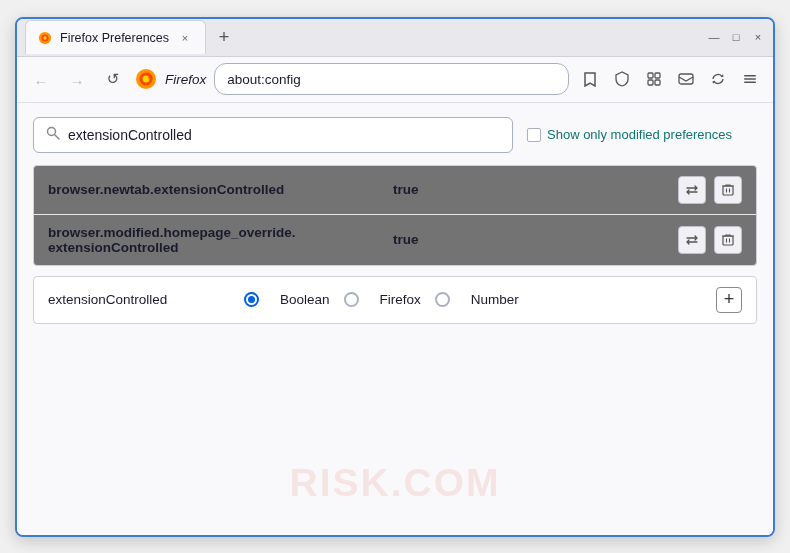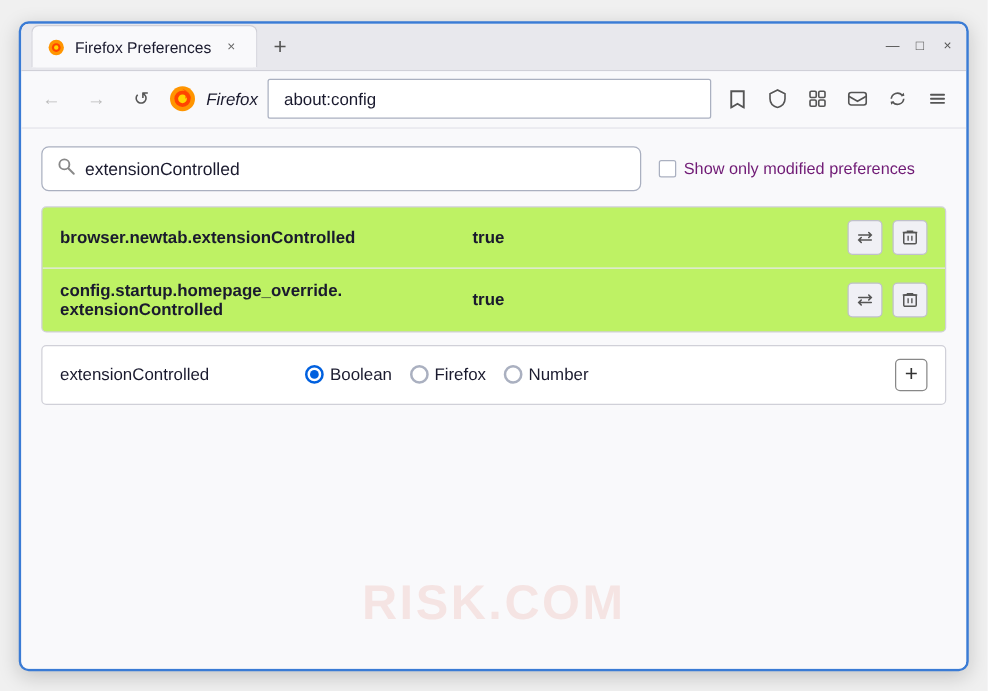--- a/index.html
+++ b/index.html
@@ -133,21 +133,21 @@
     .firefox-logo {
       width: 22px;
       height: 22px;
     }
 
     .address-bar {
       display: flex;
       align-items: center;
       background: #fff;
       border: 1.5px solid #aab0c0;
-      border-radius: 2px;
+      border-radius: 12px;
       padding: 4px 12px;
       flex: 1;
       font-size: 13.5px;
       color: #1a1a2e;
       gap: 8px;
       height: 32px;
     }
 
     .address-text {
       font-size: 13.5px;
@@ -229,36 +229,36 @@
       font-size: 14px;
       color: #1a1a2e;
       flex: 1;
     }
 
     .checkbox-row {
       display: flex;
       align-items: center;
       gap: 6px;
       font-size: 13px;
-      color: #701a75;
+      color: #0f766e;
       cursor: pointer;
     }
 
     .checkbox {
       width: 14px;
       height: 14px;
       border: 1.5px solid #aab0c0;
       border-radius: 2px;
       background: #fff;
       flex-shrink: 0;
     }
 
     
     .prefs-table {
-      background: #bef264;
+      background: #737373;
       border: 1px solid #d0d0d8;
       border-radius: 4px;
       margin-bottom: 10px;
       position: relative;
       z-index: 1;
       overflow: hidden;
     }
 
     .pref-row {
       display: flex;
@@ -273,21 +273,21 @@
       font-weight: 700;
       font-size: 13.5px;
       color: #1a1a2e;
       min-width: 320px;
     }
 
     .pref-value {
       font-size: 13.5px;
       font-weight: 700;
       color: #1a1a2e;
-      margin-left: 10px;
+      margin-left: 25px;
       flex: 1;
     }
 
     .pref-actions {
       display: flex;
       gap: 8px;
       align-items: center;
     }
 
     .pref-action-btn {
@@ -325,21 +325,21 @@
 
     .radio-group {
       display: flex;
       align-items: center;
       gap: 14px;
     }
 
     .radio-item {
       display: flex;
       align-items: center;
-      gap: 5px;
+      gap: 21px;
       font-size: 13.5px;
       color: #1a1a2e;
       cursor: pointer;
     }
 
     .radio-circle {
       width: 15px;
       height: 15px;
       border-radius: 50%;
       border: 2px solid #aab0c0;
@@ -499,21 +499,21 @@
               <line x1="0" y1="3" x2="12" y2="3" stroke="#555" stroke-width="1.2"></line>
               <line x1="4.5" y1="5.5" x2="4.5" y2="9.5" stroke="#555" stroke-width="1.1"></line>
               <line x1="7.5" y1="5.5" x2="7.5" y2="9.5" stroke="#555" stroke-width="1.1"></line>
             </svg>
           </button>
         </div>
       </div>
 
       <div class="pref-row">
         <span class="pref-name">
-          <span>config.startup.homepage_override.</span><br>
+          <span>browser.modified.homepage_override.</span><br>
           <span>extensionControlled</span>
         </span>
         <span class="pref-value">true</span>
         <div class="pref-actions">
           <button class="pref-action-btn">
             <svg width="14" height="14" viewBox="0 0 14 14">
               <path d="M2 5h10M10 3l2 2-2 2" stroke="#555" stroke-width="1.3" fill="none" stroke-linecap="round"></path>
               <path d="M12 9H2M4 7l-2 2 2 2" stroke="#555" stroke-width="1.3" fill="none" stroke-linecap="round"></path>
             </svg>
           </button>

